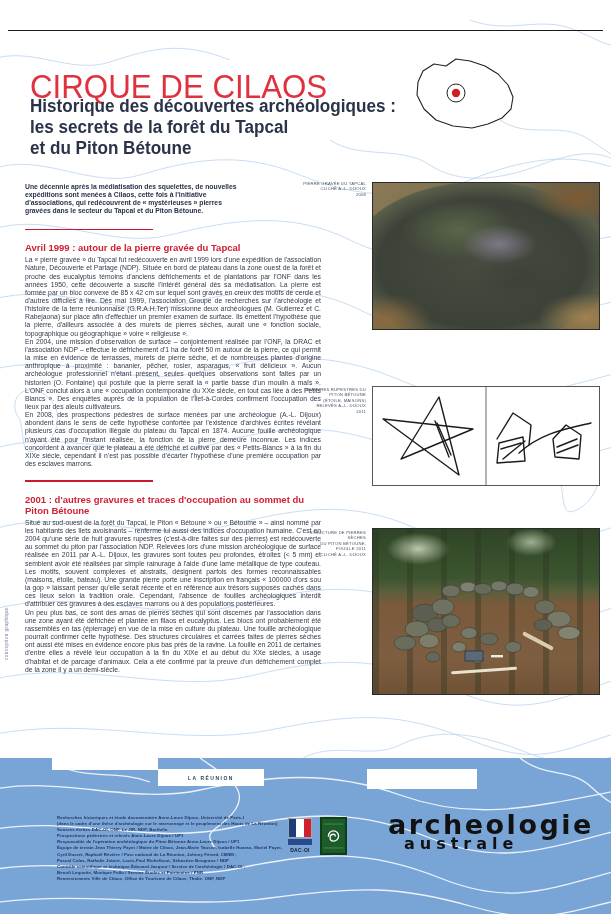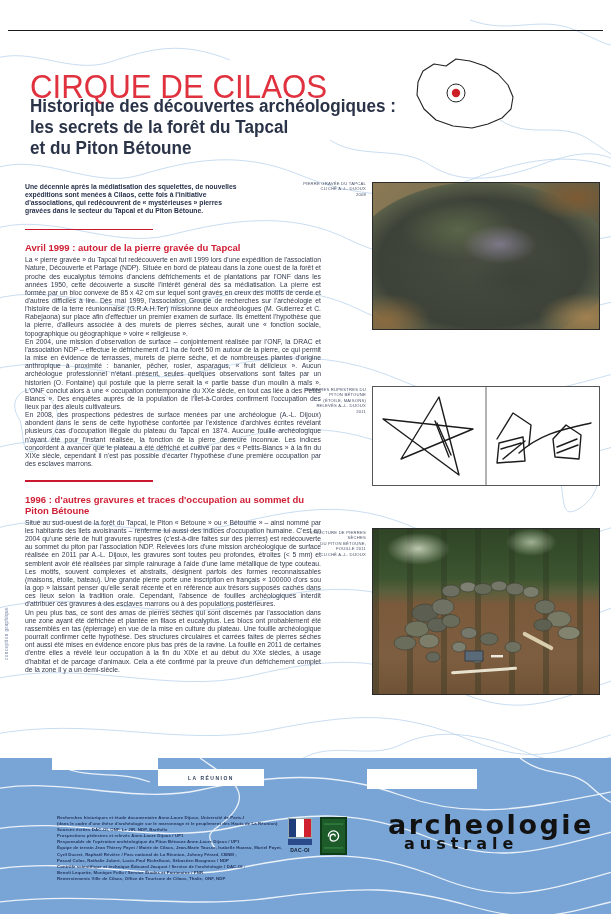--- a/index.html
+++ b/index.html
@@ -151,21 +151,21 @@
 </svg>
 
 <div class="left-col">
   <p class="intro">Une décennie après la médiatisation des squelettes, de nouvelles expéditions sont menées à Cilaos, cette fois à l'initiative d'associations, qui redécouvrent de « mystérieuses » pierres gravées dans le secteur du Tapcal et du Piton Bétoune.</p>
   <div class="red-rule"></div>
   <h2 class="sec-heading">Avril 1999 : autour de la pierre gravée du Tapcal</h2>
   <p class="body-para">La « pierre gravée » du Tapcal fut redécouverte en avril 1999 lors d'une expédition de l'association Nature, Découverte et Partage (NDP). Située en bord de plateau dans la zone ouest de la forêt et proche des eucalyptus témoins d'anciens défrichements et de plantations par l'ONF dans les années 1950, cette découverte a suscité l'intérêt général dès sa médiatisation. La pierre est formée par un bloc convexe de 85 x 42 cm sur lequel sont gravés en creux des motifs de cercle et d'autres difficiles à lire. Dès mai 1999, l'association Groupe de recherches sur l'archéologie et l'histoire de la terre réunionnaise (G.R.A.H.Ter) missionne deux archéologues (M. Gutierrez et C. Rabejaona) sur place afin d'effectuer un premier examen de surface. Ils émettent l'hypothèse que la pierre, d'ailleurs associée à des murets de pierres sèches, aurait une « fonction sociale, topographique ou géographique » voire « religieuse ».</p>
   <p class="body-para">En 2004, une mission d'observation de surface – conjointement réalisée par l'ONF, la DRAC et l'association NDP – effectue le défrichement d'1 ha de forêt 50 m autour de la pierre, ce qui permit la mise en évidence de terrasses, murets de pierre sèche, et de nombreuses plantes d'origine anthropique à proximité : bananier, pêcher, rosier, asparagus, « fruit délicieux ». Aucun archéologue professionnel n'étant présent, seules quelques observations sont faites par un historien (O. Fontaine) qui postule que la pierre serait la « partie basse d'un moulin à maïs ». L'ONF conclut alors à une « occupation contemporaine du XXe siècle, en tout cas liée à des Petits Blancs ». Des enquêtes auprès de la population de l'Îlet-à-Cordes confirment l'occupation des lieux par des aïeuls cultivateurs.</p>
   <p class="body-para">En 2008, des prospections pédestres de surface menées par une archéologue (A.-L. Dijoux) abondent dans le sens de cette hypothèse confortée par l'existence d'archives écrites révélant plusieurs cas d'occupation illégale du plateau du Tapcal en 1874. Aucune fouille archéologique n'ayant été pour l'instant réalisée, la fonction de la pierre demeure inconnue. Les indices concordent à avancer que le plateau a été défriché et cultivé par des « Petits-Blancs » à la fin du XIXe siècle, cependant il n'est pas possible d'écarter l'hypothèse d'une première occupation par des esclaves marrons.</p>
   <div class="red-rule" style="margin-top:12px;"></div>
-  <h2 class="sec-heading">1996 : d'autres gravures et traces d'occupation au sommet du Piton Bétoune</h2>
+  <h2 class="sec-heading">2001 : d'autres gravures et traces d'occupation au sommet du Piton Bétoune</h2>
   <p class="body-para">Situé au sud-ouest de la forêt du Tapcal, le Piton « Bétoune » ou « Bétoume » – ainsi nommé par les habitants des îlets avoisinants – renferme lui aussi des indices d'occupation humaine. C'est en 2004 qu'une série de huit gravures rupestres (c'est-à-dire faites sur des pierres) est redécouverte au sommet du piton par l'association NDP. Relevées lors d'une mission archéologique de surface réalisée en 2011 par A.-L. Dijoux, les gravures sont toutes peu profondes, étroites (&lt; 5 mm) et semblent avoir été réalisées par simple rainurage à l'aide d'une lame métallique de type couteau. Les motifs, souvent complexes et abstraits, désignent parfois des formes reconnaissables (maisons, étoile, bateau). Une grande pierre porte une inscription en français « 100000 d'ors sou la gop » laissant penser qu'elle serait récente et en référence aux trésors supposés cachés dans ces lieux selon la tradition orale. Cependant, l'absence de fouilles archéologiques interdit d'attribuer ces gravures à des esclaves marrons ou à des populations postérieures.</p>
   <p class="body-para">Un peu plus bas, ce sont des amas de pierres sèches qui sont discernés par l'association dans une zone ayant été défrichée et plantée en filaos et eucalyptus. Les blocs ont probablement été rassemblés en tas (épierrage) en vue de la mise en culture du plateau. Une fouille archéologique pourrait confirmer cette hypothèse. Des structures circulaires et carrées faites de pierres sèches ont aussi été mises en évidence encore plus bas près de la ravine. La fouille en 2011 de certaines d'entre elles a révélé leur occupation à la fin du XIXe et au début du XXe siècles, à usage d'habitat et de parcage d'animaux. Cela a été confirmé par la preuve d'un défrichement complet de la zone il y a un demi-siècle.</p>
 </div>
 
 <div class="side-note">conception graphique</div>
 
 <div class="fig-caption" style="left:300px;top:181px;">Pierre gravée du Tapcal
 cliché A.-L. Dijoux
 2008</div>
 <div class="figure" style="top:182px;height:148px;">

